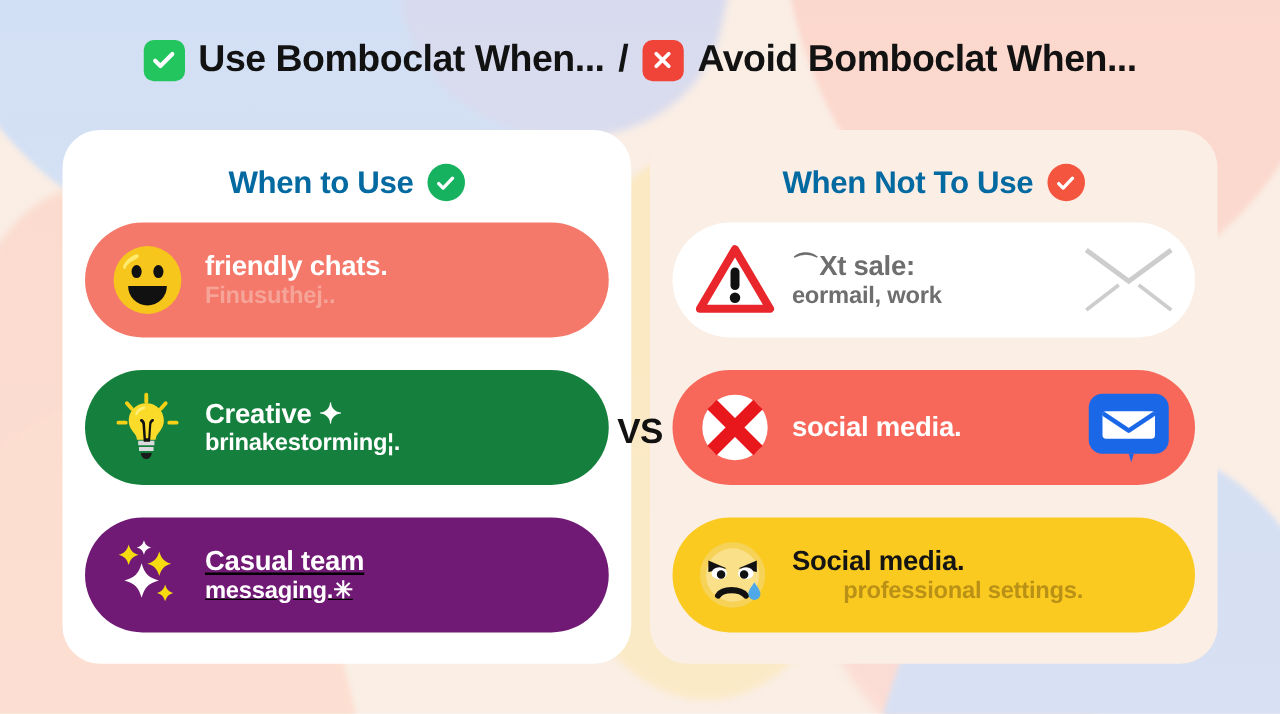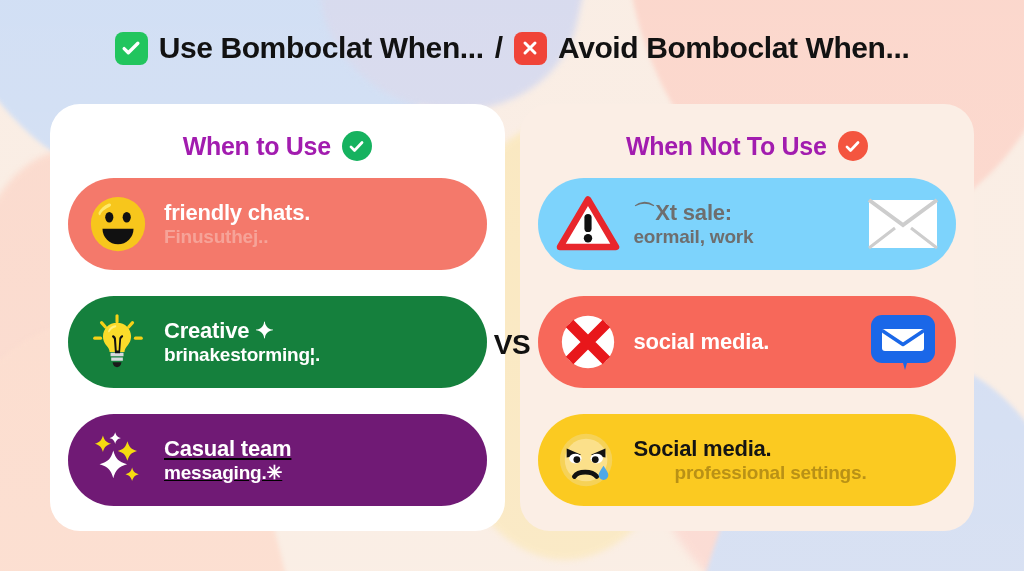--- a/index.html
+++ b/index.html
@@ -106,21 +106,21 @@
     display: flex; flex-direction: column; align-items: center;
   }
   #panel-use { background: #ffffff; }
   #panel-avoid { background: #fbeee5; }
 
   .panel-title-row {
     display: flex; align-items: center; gap: 11px;
     height: 44px; margin-bottom: 8px;
   }
   .panel-title {
-    font-size: 25px; font-weight: bold; color: #a21caf; letter-spacing: -0.3px;
+    font-size: 25px; font-weight: bold; color: #0369a1; letter-spacing: -0.3px;
   }
   .circ {
     width: 30px; height: 30px; border-radius: 50%;
     display: inline-flex; align-items: center; justify-content: center;
     flex: 0 0 auto;
   }
   .circ-green { background: #16b25f; }
   .circ-red { background: #f4553f; }
 
   
@@ -152,21 +152,21 @@
   
   #pill-friendly { background: #f4796b; }
   #pill-friendly .pill-main { color: #ffffff; }
   #pill-friendly .pill-sub { color: #f6a398; }
   #pill-brainstorm { background: #15803d; }
   #pill-brainstorm .pill-main, #pill-brainstorm .pill-sub { color: #ffffff; }
   #pill-casual { background: #701a75; text-decoration: underline; }
   #pill-casual .pill-main, #pill-casual .pill-sub { color: #ffffff; }
 
   
-  #pill-worksale { background: #7dd3fc; }
+  #pill-worksale { background: #ffffff; }
   #pill-worksale .pill-main, #pill-worksale .pill-sub { color: #6e6e6e; }
   #pill-socialposts { background: #f7685a; }
   #pill-socialposts .pill-main { color: #ffffff; }
   #pill-socialposts .pill-sub { color: #ef8476; }
   #pill-socialmedia { background: #fbca21; }
   #pill-socialmedia .pill-main { color: #141414; }
   #pill-socialmedia .pill-sub { color: #b99116; margin-left: 41px; }
 
   
   #vs-badge {

